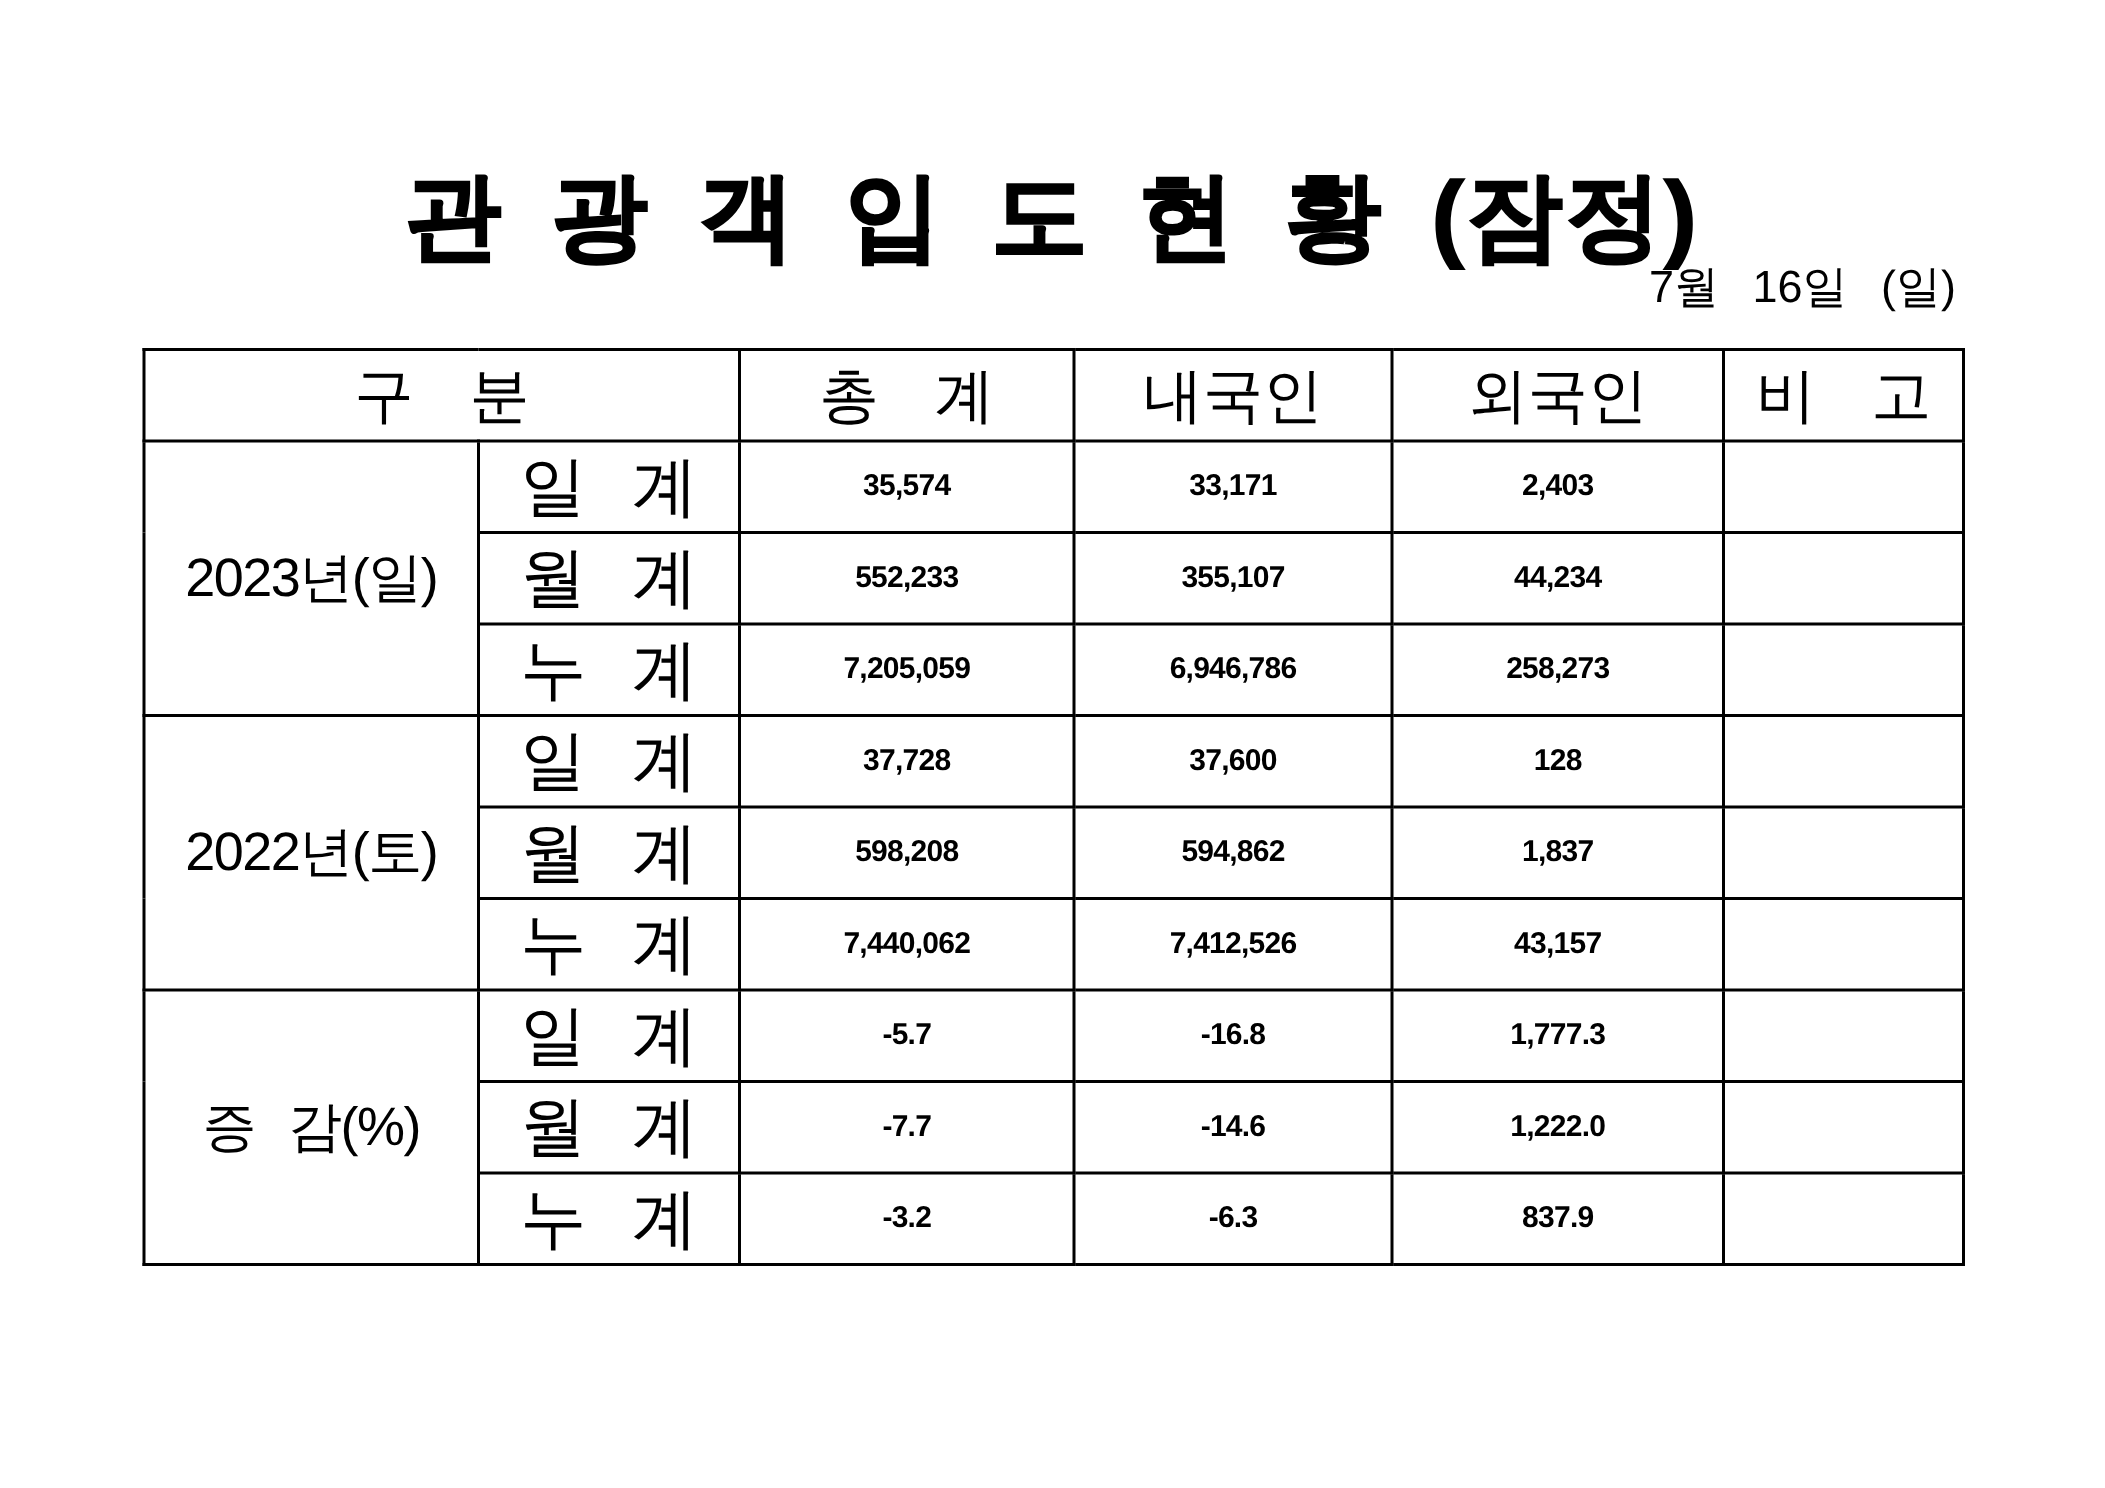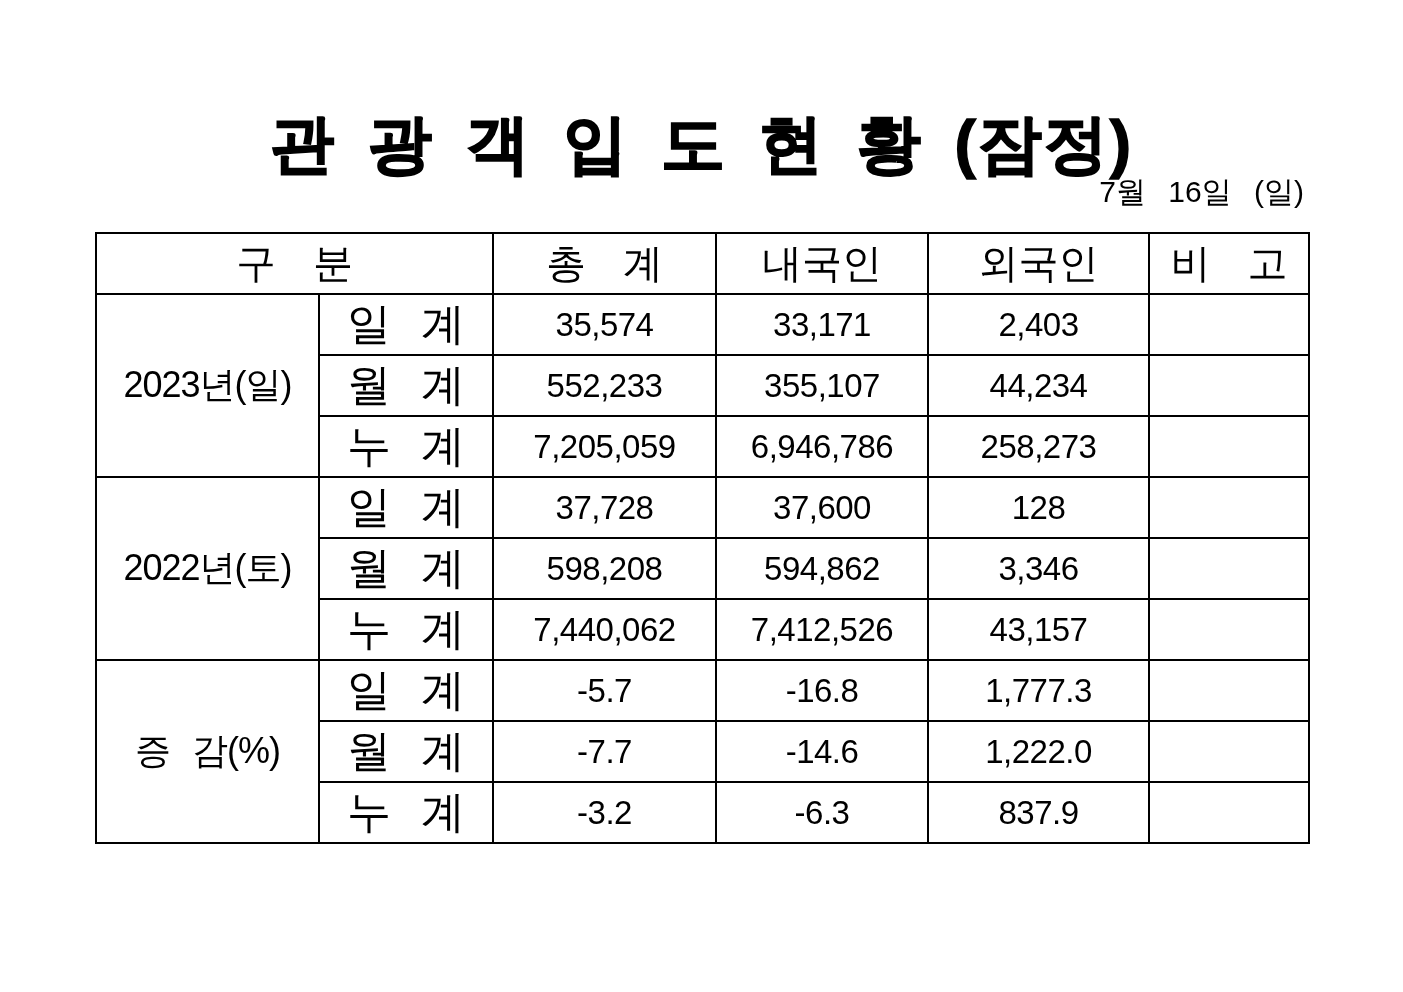--- a/index.html
+++ b/index.html
@@ -71,22 +71,22 @@
   td.year {
     font-size: 36px;
     word-spacing: 13px;
     letter-spacing: -1px;
   }
   td.rowlabel {
     font-size: 44px;
     word-spacing: 18px;
   }
   td.num {
-    font-size: 33px;
-    font-weight: normal;
+    font-size: 20px;
+    font-weight: bold;
     letter-spacing: -0.5px;
     margin-left: 24px;
   }
   td.remarks { background: #ffffff; }
 </style>
 </head>
 <body>
 
 <div class="page">
 
@@ -142,21 +142,21 @@
         <td class="rowlabel">일 계</td>
         <td class="num">37,728</td>
         <td class="num">37,600</td>
         <td class="num">128</td>
         <td class="remarks"></td>
       </tr>
       <tr class="r">
         <td class="rowlabel">월 계</td>
         <td class="num">598,208</td>
         <td class="num">594,862</td>
-        <td class="num">3,346</td>
+        <td class="num">1,837</td>
         <td class="remarks"></td>
       </tr>
       <tr class="r">
         <td class="rowlabel">누 계</td>
         <td class="num">7,440,062</td>
         <td class="num">7,412,526</td>
         <td class="num">43,157</td>
         <td class="remarks"></td>
       </tr>
 

